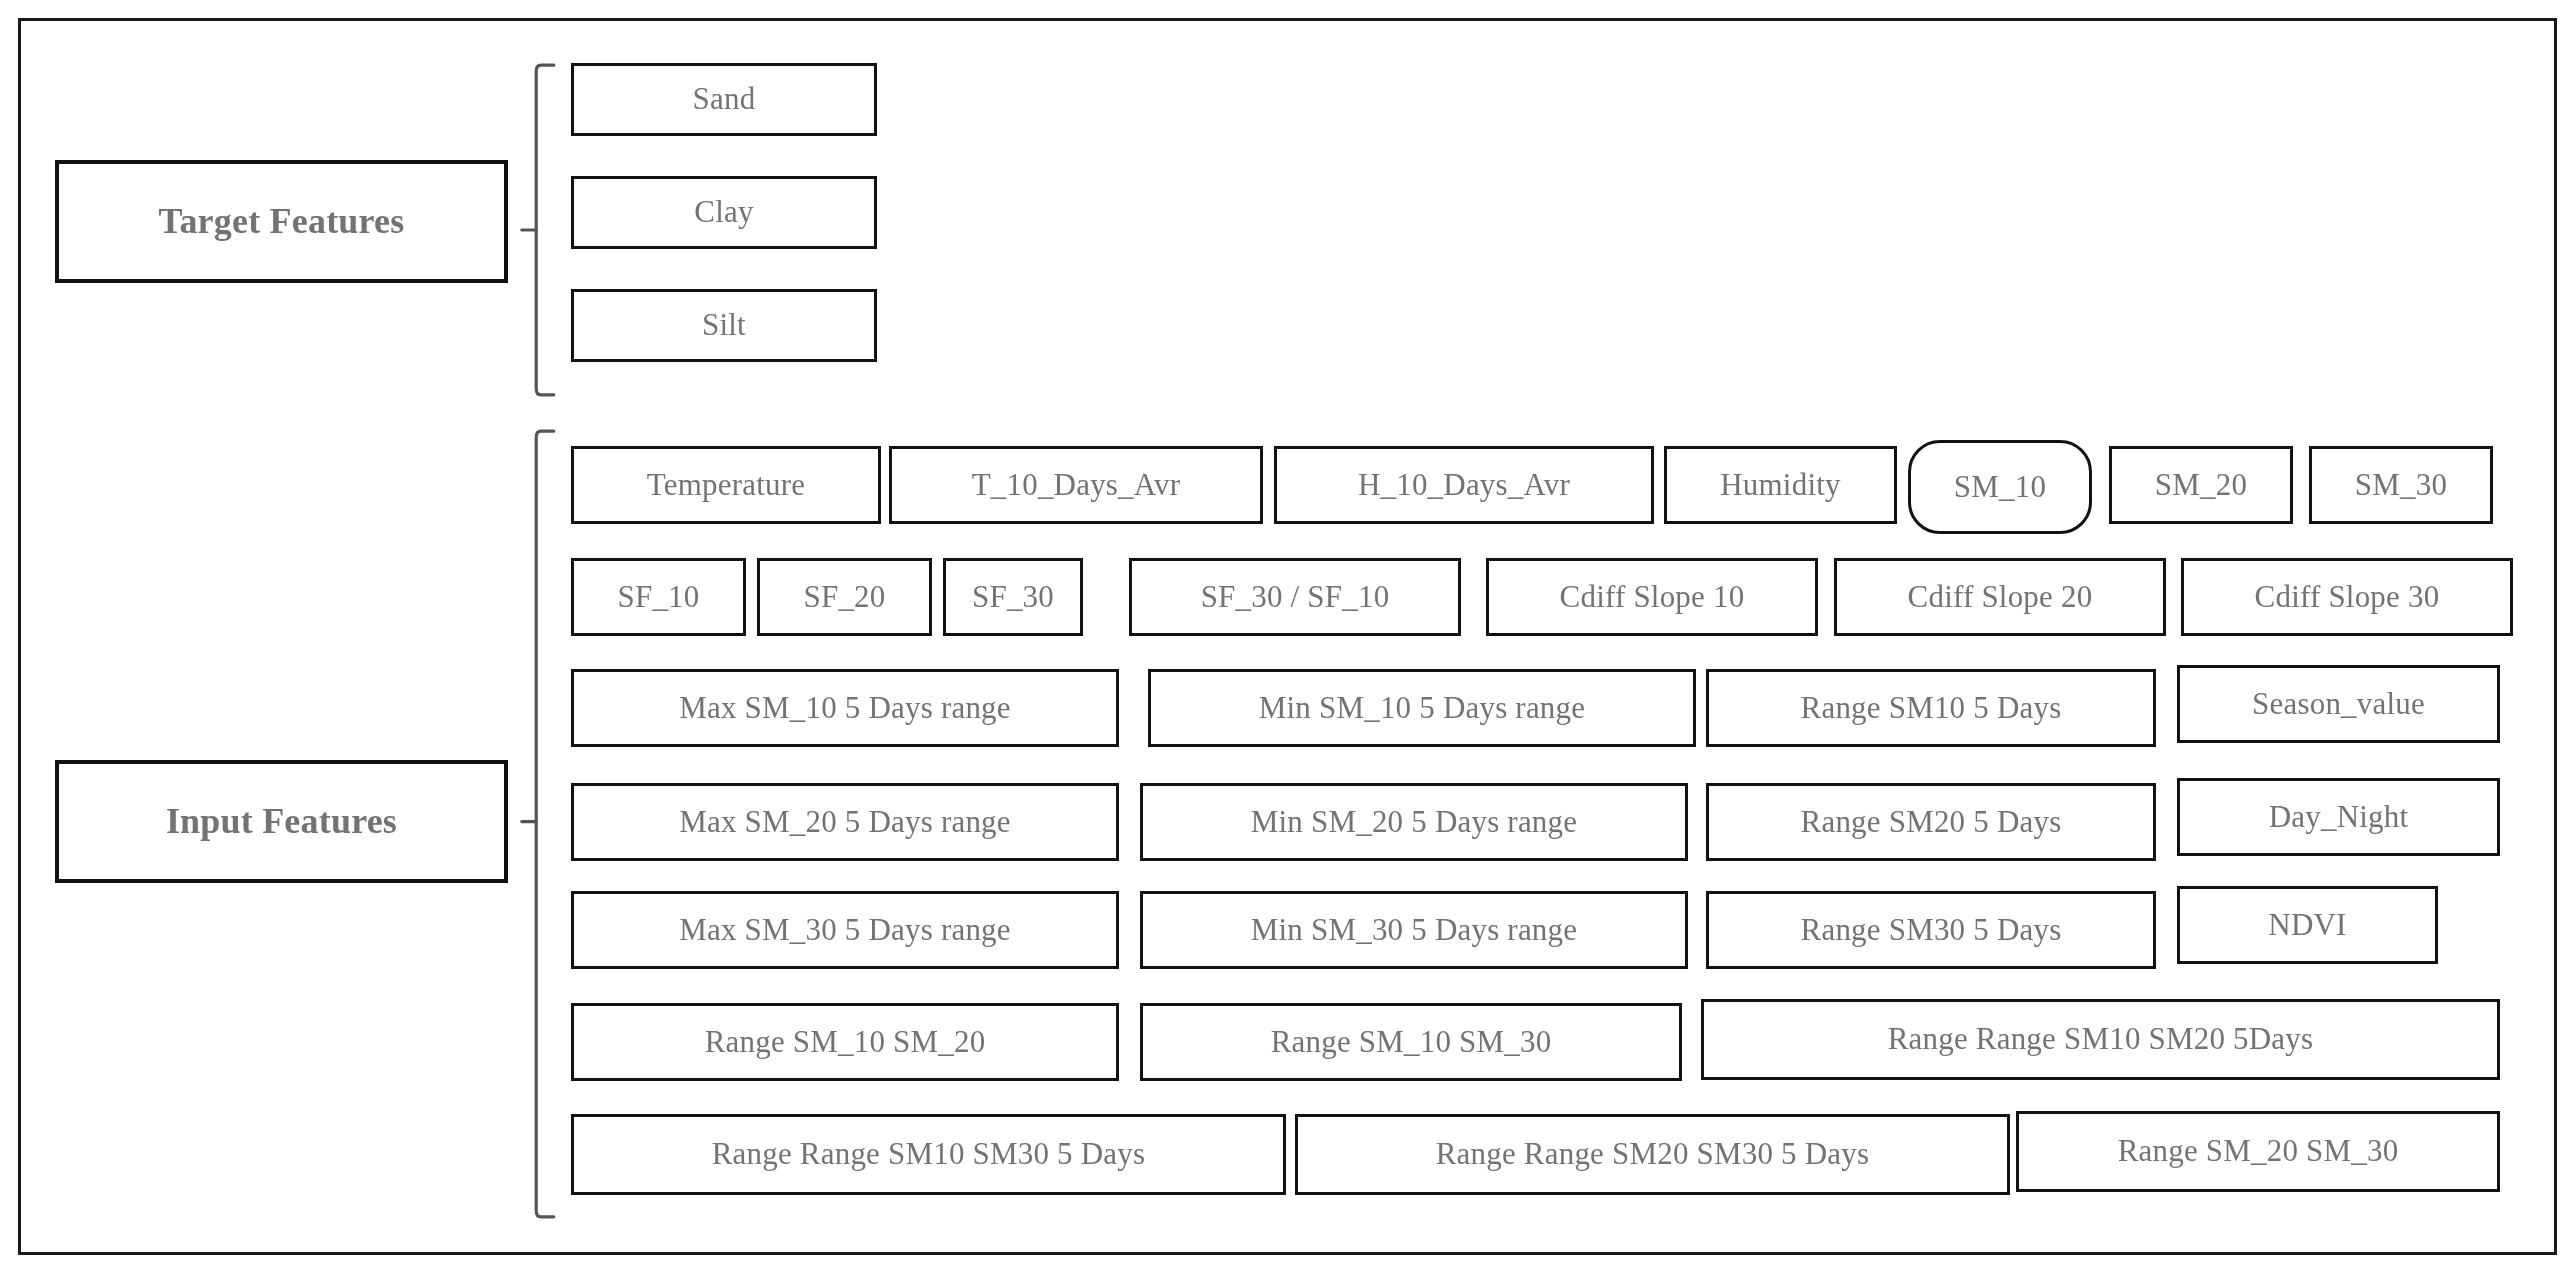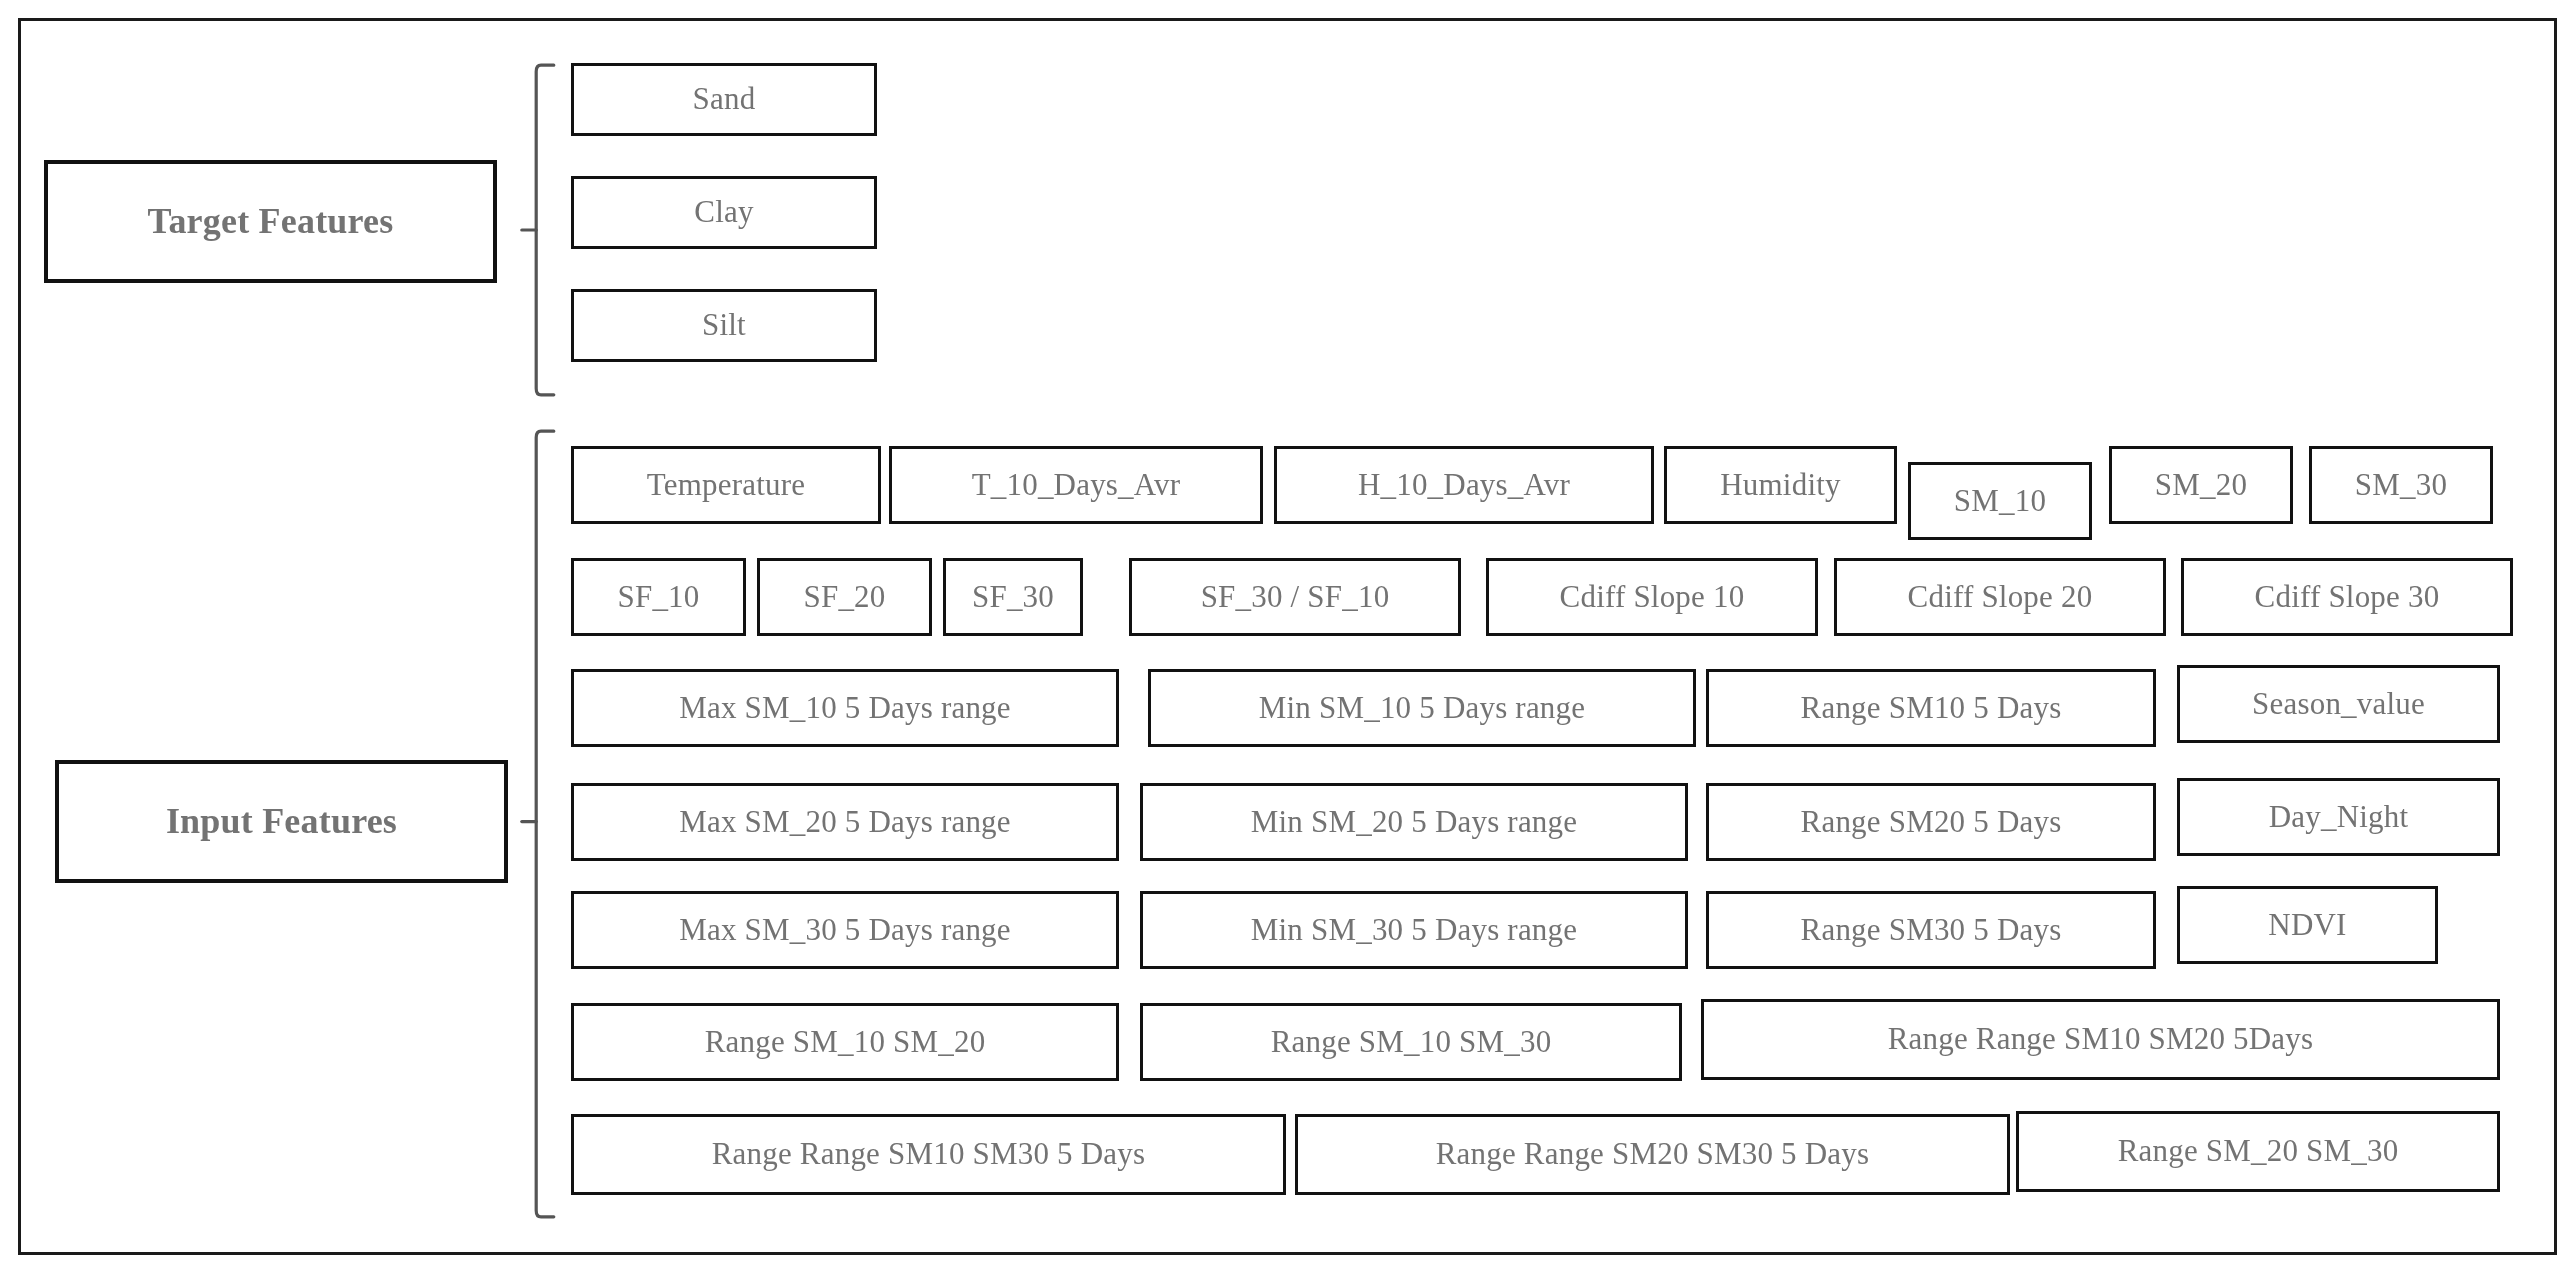--- a/index.html
+++ b/index.html
@@ -58,21 +58,21 @@
     display: block;
     overflow: visible;
   }
 </style>
 </head>
 <body>
 
 <div id="page">
   <div id="outer-frame"></div>
 
-  <div class="node label-box" style="left:44px; top:160px; width:453px; height:123px;">Target Features</div>
+  <div class="node label-box" style="left:55px; top:160px; width:453px; height:123px;">Target Features</div>
 
   <div class="bracket" style="left:517px; top:60px; width:40px; height:340px;">
     <svg width="40" height="340" viewBox="0 0 50 420" aria-hidden="true">
       <path d="M 46 4 L 30 4 Q 24 4 24 12 L 24 408 Q 24 416 30 416 L 46 416" fill="none" stroke="#555555" stroke-width="4" stroke-linecap="round"></path>
       <path d="M 24 210 L 6 210" fill="none" stroke="#555555" stroke-width="4" stroke-linecap="round"></path>
     </svg>
   </div>
 
   <div class="node" style="left:571px; top:63px; width:306px; height:73px;">Sand</div>
   <div class="node" style="left:571px; top:176px; width:306px; height:73px;">Clay</div>
@@ -84,21 +84,21 @@
     <svg width="40" height="800" viewBox="0 0 50 990" aria-hidden="true">
       <path d="M 46 4 L 30 4 Q 24 4 24 12 L 24 978 Q 24 986 30 986 L 46 986" fill="none" stroke="#555555" stroke-width="4" stroke-linecap="round"></path>
       <path d="M 24 492 L 6 492" fill="none" stroke="#555555" stroke-width="4" stroke-linecap="round"></path>
     </svg>
   </div>
 
   <div class="node" style="left:571px; top:446px; width:310px; height:78px;">Temperature</div>
   <div class="node" style="left:889px; top:446px; width:374px; height:78px;">T_10_Days_Avr</div>
   <div class="node" style="left:1274px; top:446px; width:380px; height:78px;">H_10_Days_Avr</div>
   <div class="node" style="left:1664px; top:446px; width:233px; height:78px;">Humidity</div>
-  <div class="node" style="left:1908px; top:462px; width:184px; height:78px;">SM_10</div>
+  <div class="node" style="left:1908px; top:440px; width:184px; height:94px;border-radius:32px;">SM_10</div>
   <div class="node" style="left:2109px; top:446px; width:184px; height:78px;">SM_20</div>
   <div class="node" style="left:2309px; top:446px; width:184px; height:78px;">SM_30</div>
 
   <div class="node" style="left:571px; top:558px; width:175px; height:78px;">SF_10</div>
   <div class="node" style="left:757px; top:558px; width:175px; height:78px;">SF_20</div>
   <div class="node" style="left:943px; top:558px; width:140px; height:78px;">SF_30</div>
   <div class="node" style="left:1129px; top:558px; width:332px; height:78px;">SF_30 / SF_10</div>
   <div class="node" style="left:1486px; top:558px; width:332px; height:78px;">Cdiff Slope 10</div>
   <div class="node" style="left:1834px; top:558px; width:332px; height:78px;text-align:center;">Cdiff Slope 20</div>
   <div class="node" style="left:2181px; top:558px; width:332px; height:78px;">Cdiff Slope 30</div>

